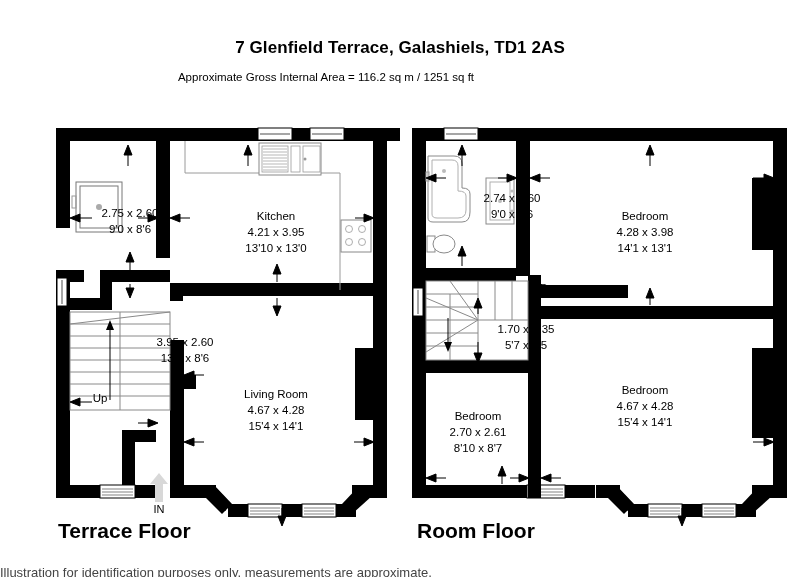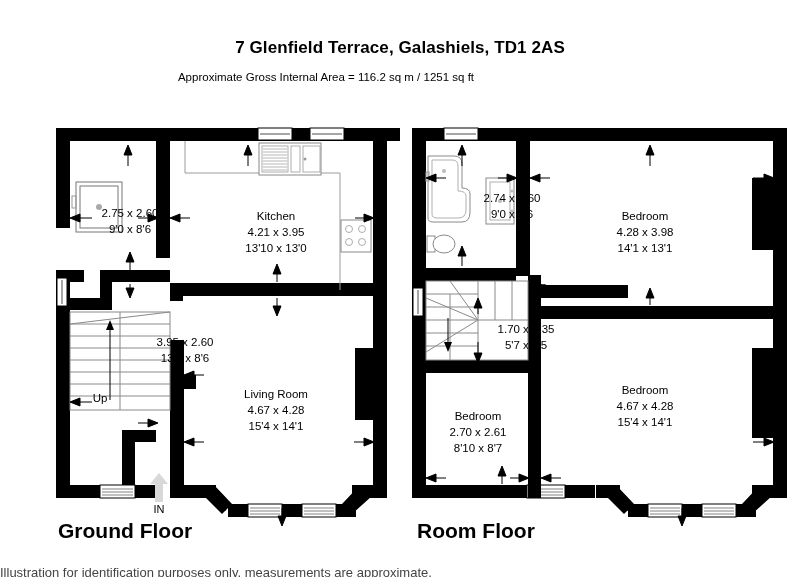--- a/index.html
+++ b/index.html
@@ -469,20 +469,20 @@
     <text class="dimtext" x="78" y="406">2.70 x 2.61</text>
     <text class="dimtext" x="78" y="422">8'10 x 8'7</text>
 
     <text class="roomname" x="245" y="364">Bedroom</text>
     <text class="dimtext" x="245" y="380">4.67 x 4.28</text>
     <text class="dimtext" x="245" y="396">15'4 x 14'1</text>
 
     <text class="smalllabel" x="147" y="262">Dn</text>
   </svg>
 
-  <div class="floor-label" id="gf-label">Ground Floor</div>
+  <div class="floor-label" id="gf-label">Terrace Floor</div>
   <div class="floor-label" id="ff-label">Room Floor</div>
 
   <div id="footer">
     <div>Illustration for identification purposes only, measurements are approximate,</div>
   </div>
 
 </div>
 
 </body></html>

